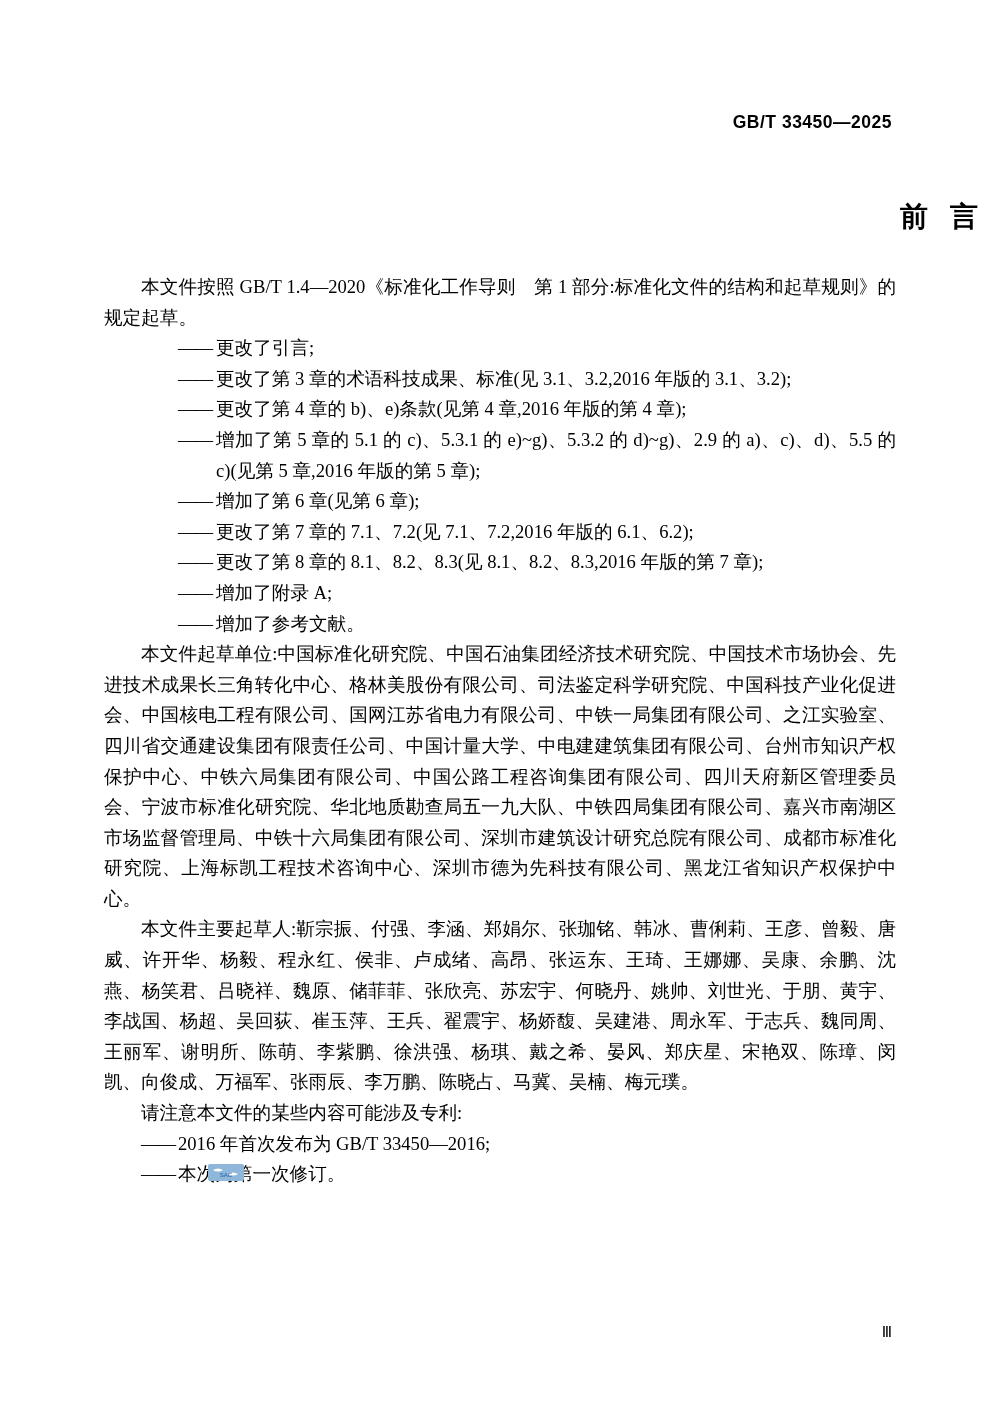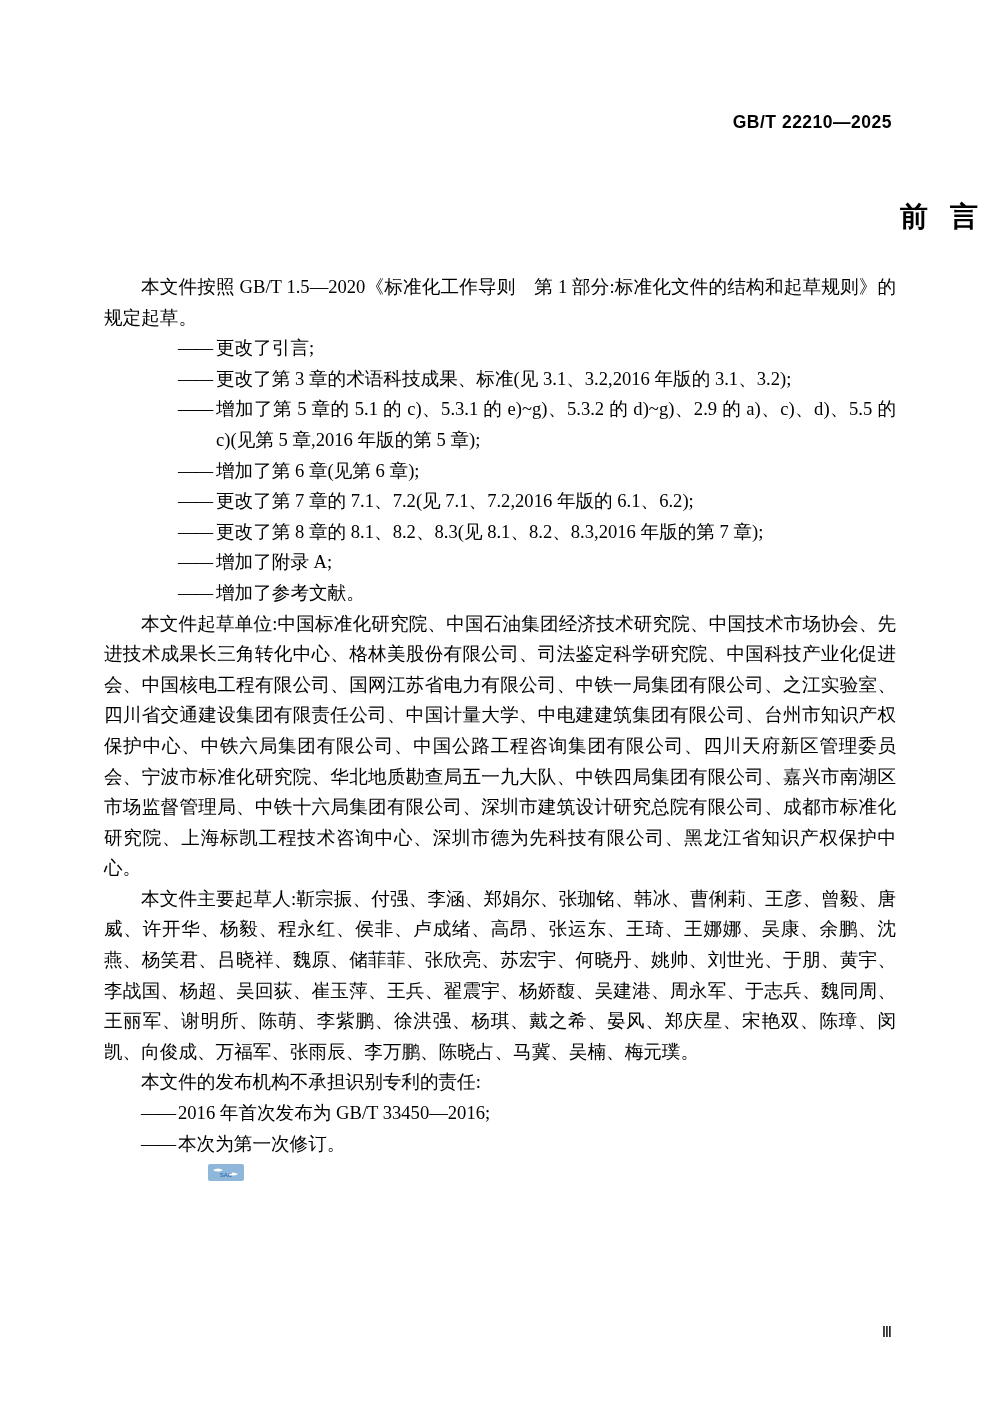--- a/index.html
+++ b/index.html
@@ -97,48 +97,48 @@
     right: 108px;
     font-family: "Liberation Sans", sans-serif;
     font-size: 15px;
   }
 </style>
 </head>
 <body>
 
 <div class="page">
 
-  <div class="header-std-no">GB/T 22210—2025</div>
+  <div class="header-std-no">GB/T 33450—2025</div>
 
   <div class="doc-title">前言</div>
 
   <div class="content">
 
-    <p class="indent">本文件按照 GB/T 1.5—2020《标准化工作导则　第 1 部分:标准化文件的结构和起草规则》的规定起草。</p>
+    <p class="indent">本文件按照 GB/T 1.4—2020《标准化工作导则　第 1 部分:标准化文件的结构和起草规则》的规定起草。</p>
 
 
     <ul class="dash-list">
       <li><span class="dash">——</span><span>更改了引言;</span></li>
       <li><span class="dash">——</span><span>更改了第 3 章的术语科技成果、标准(见 3.1、3.2,2016 年版的 3.1、3.2);</span></li>
-      <li><span class="dash">——</span></li>
+      <li><span class="dash">——</span><span>更改了第 4 章的 b)、e)条款(见第 4 章,2016 年版的第 4 章);</span></li>
       <li><span class="dash">——</span><span>增加了第 5 章的 5.1 的 c)、5.3.1 的 e)~g)、5.3.2 的 d)~g)、2.9 的 a)、c)、d)、5.5 的 c)(见第 5 章,2016 年版的第 5 章);</span></li>
       <li><span class="dash">——</span><span>增加了第 6 章(见第 6 章);</span></li>
       <li><span class="dash">——</span><span>更改了第 7 章的 7.1、7.2(见 7.1、7.2,2016 年版的 6.1、6.2);</span></li>
       <li><span class="dash">——</span><span>更改了第 8 章的 8.1、8.2、8.3(见 8.1、8.2、8.3,2016 年版的第 7 章);</span></li>
       <li><span class="dash">——</span><span>增加了附录 A;</span></li>
       <li><span class="dash">——</span><span>增加了参考文献。</span></li>
     </ul>
 
 
 
     <p class="indent">本文件起草单位:中国标准化研究院、中国石油集团经济技术研究院、中国技术市场协会、先进技术成果长三角转化中心、格林美股份有限公司、司法鉴定科学研究院、中国科技产业化促进会、中国核电工程有限公司、国网江苏省电力有限公司、中铁一局集团有限公司、之江实验室、四川省交通建设集团有限责任公司、中国计量大学、中电建建筑集团有限公司、台州市知识产权保护中心、中铁六局集团有限公司、中国公路工程咨询集团有限公司、四川天府新区管理委员会、宁波市标准化研究院、华北地质勘查局五一九大队、中铁四局集团有限公司、嘉兴市南湖区市场监督管理局、中铁十六局集团有限公司、深圳市建筑设计研究总院有限公司、成都市标准化研究院、上海标凯工程技术咨询中心、深圳市德为先科技有限公司、黑龙江省知识产权保护中心。</p>
 
     <p class="indent">本文件主要起草人:靳宗振、付强、李涵、郑娟尔、张珈铭、韩冰、曹俐莉、王彦、曾毅、唐威、许开华、杨毅、程永红、侯非、卢成绪、高昂、张运东、王琦、王娜娜、吴康、余鹏、沈燕、杨笑君、吕晓祥、魏原、储菲菲、张欣亮、苏宏宇、何晓丹、姚帅、刘世光、于朋、黄宇、李战国、杨超、吴回荻、崔玉萍、王兵、翟震宇、杨娇馥、吴建港、周永军、于志兵、魏同周、王丽军、谢明所、陈萌、李紫鹏、徐洪强、杨琪、戴之希、晏风、郑庆星、宋艳双、陈璋、闵凯、向俊成、万福军、张雨辰、李万鹏、陈晓占、马冀、吴楠、梅元璞。</p>
 
-    <p class="indent">本文件的发布机构不承担识别专利的责任:</p>
+    <p class="indent">请注意本文件的某些内容可能涉及专利:</p>
 
     <ul class="dash-list tail">
       <li><span class="dash">——</span><span>2016 年首次发布为 GB/T 33450—2016;</span></li>
       <li><span class="dash">——</span><span>本次为第一次修订。</span></li>
     </ul>
   </div>
 
   <div class="logo">
     <svg viewBox="0 0 36 22" width="36" height="22" aria-hidden="true">
       <rect x="0" y="2" width="36" height="17" rx="2" fill="#8fb7d9"></rect>

